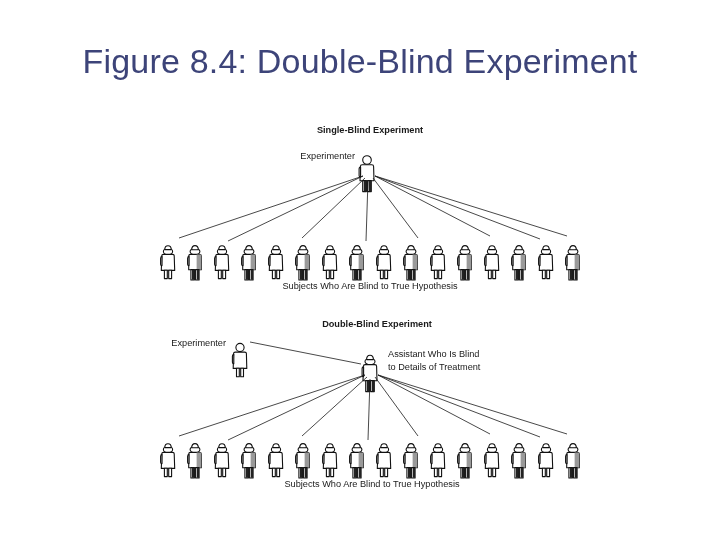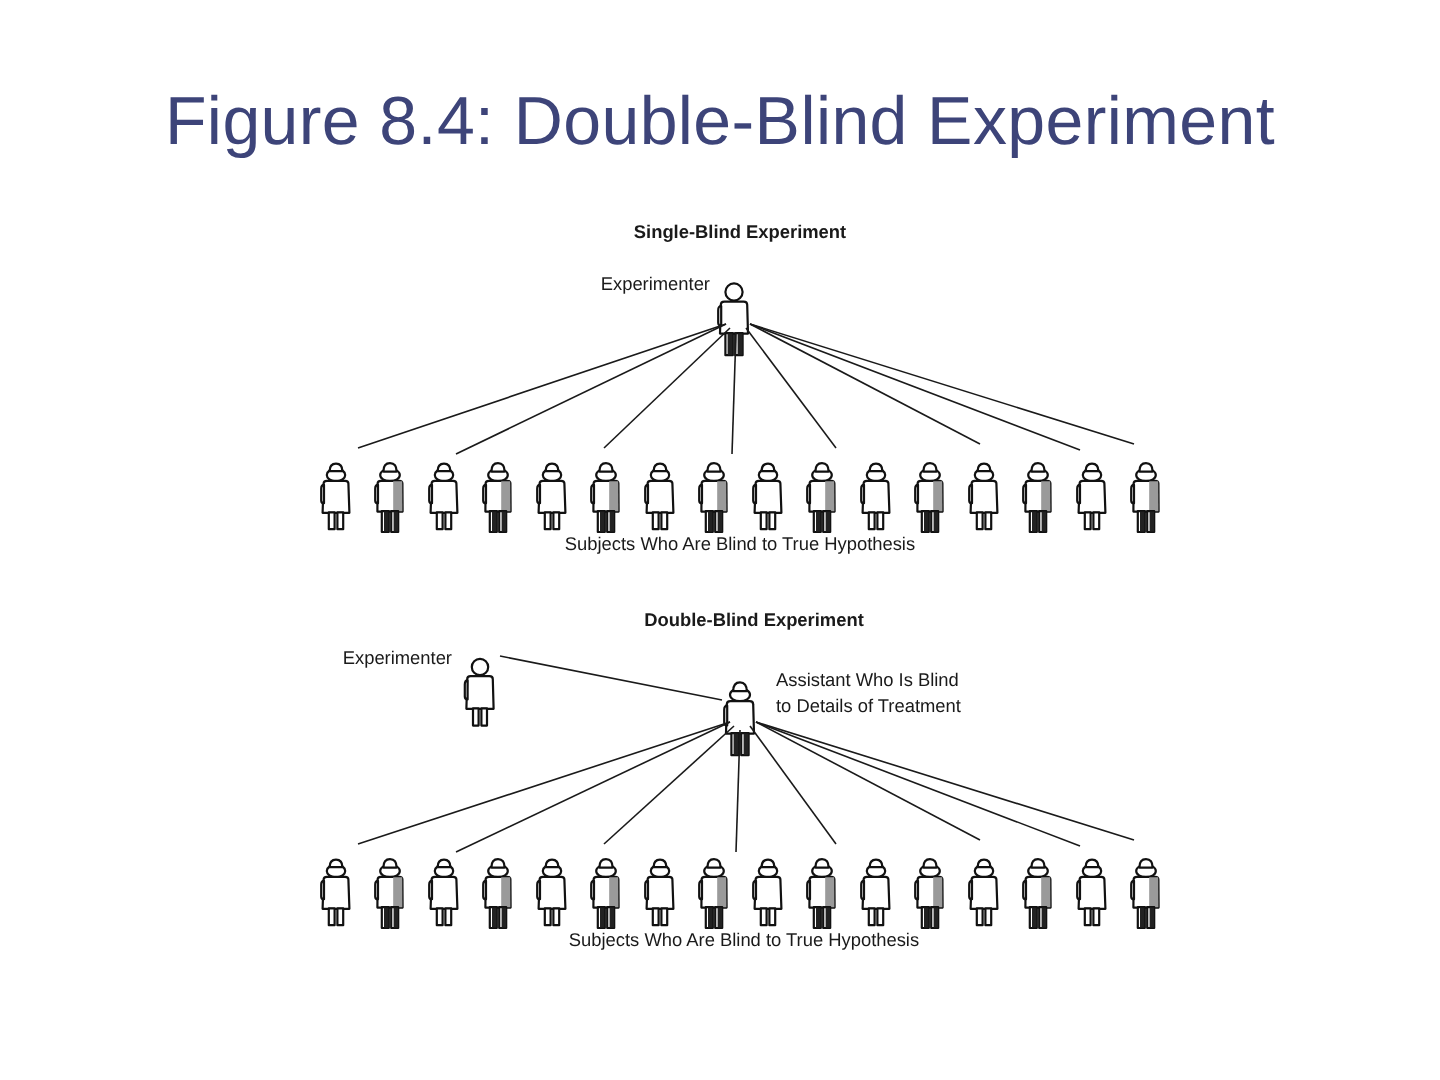--- a/index.html
+++ b/index.html
@@ -33,21 +33,21 @@
     font-weight: 400;
     color: #3d4479;
     letter-spacing: 0.2px;
     white-space: nowrap;
   }
 
   
   #figure-image {
     position: absolute;
     left: 150px;
-    top: 100px;
+    top: 114px;
     width: 440px;
     height: 380px;
   }
   #figure-svg {
     display: block;
     width: 440px;
     height: 380px;
   }
 
   .diagram-heading {

